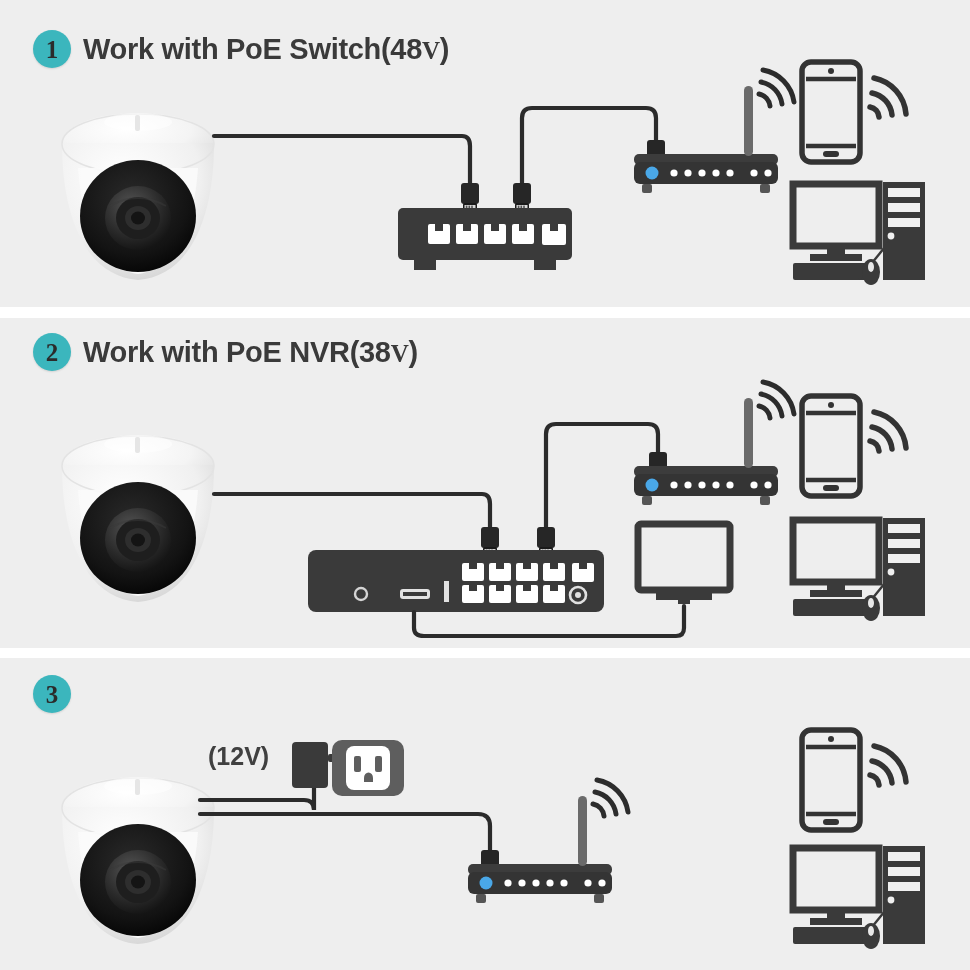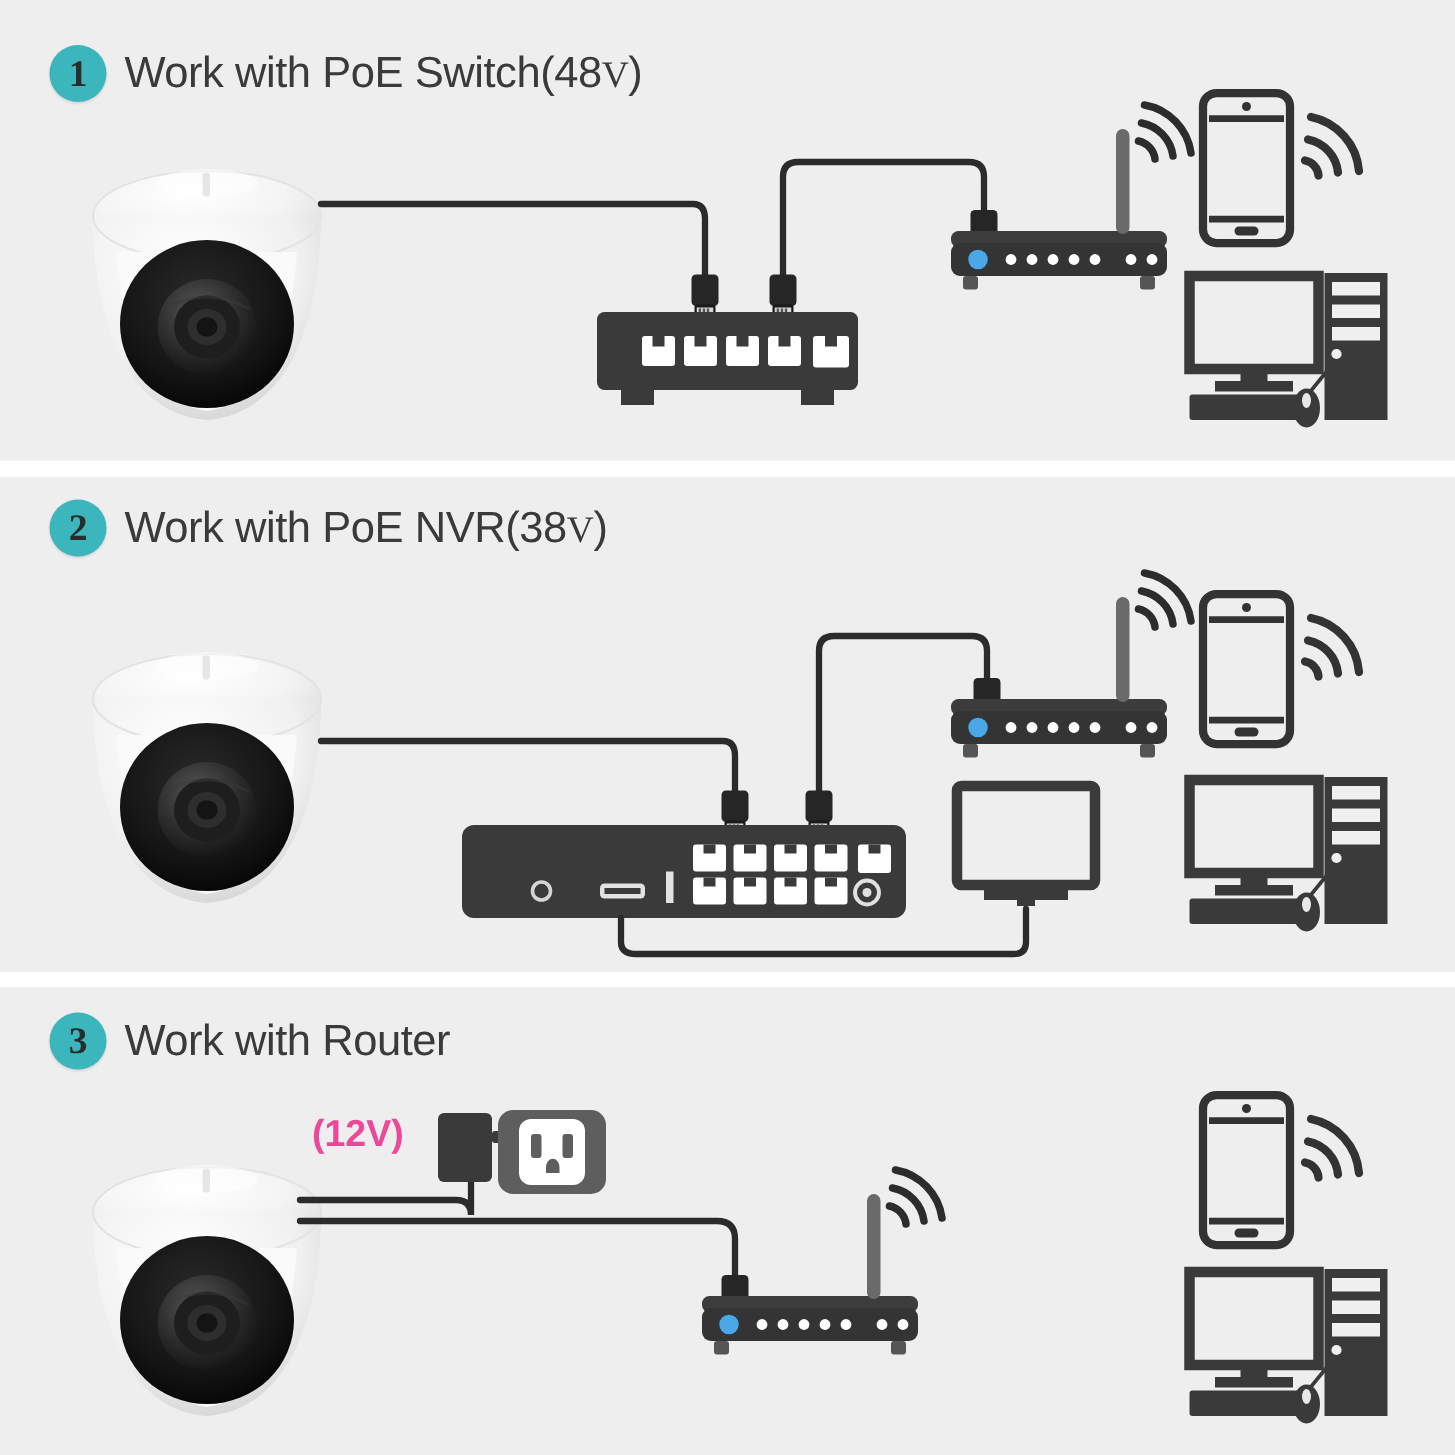--- a/index.html
+++ b/index.html
@@ -25,30 +25,30 @@
     width:38px;height:38px;border-radius:50%;
     background:#3bb6bd;
     color:#2b2b2b;
     font-size:25px;font-weight:bold;
     display:flex;align-items:center;justify-content:center;
     font-family:"Liberation Serif", serif;
     line-height:1;
     box-shadow:0 1px 2px rgba(0,0,0,.12);
   }
   .htext{
-    font-size:29px;font-weight:normal;color:#3a3a3a;
+    font-size:29px;font-weight:bold;color:#3a3a3a;
     letter-spacing:-.3px;white-space:nowrap;
   }
   .htext .volt{font-family:"Liberation Serif", serif;font-size:25px;}
 
   
   .layer{position:absolute;left:0;top:0;width:970px;height:970px;pointer-events:none;}
 
   .label-12v{
-    position:absolute;font-size:25px;font-weight:bold;color:#ec4899;
+    position:absolute;font-size:25px;font-weight:bold;color:#404040;
     font-family:"Liberation Sans", sans-serif;
   }
 </style>
 </head>
 <body>
 
 <div class="page">
 
   <div class="panel" id="panel-1"></div>
   <div class="panel" id="panel-2"></div>
@@ -314,18 +314,17 @@
     <div class="htext"><span>Work with PoE Switch(48</span><span class="volt">V</span><span>)</span></div>
   </div>
 
   <div class="heading" id="heading-2">
     <div class="badge">2</div>
     <div class="htext"><span>Work with PoE NVR(38</span><span class="volt">V</span><span>)</span></div>
   </div>
 
   <div class="heading" id="heading-3">
     <div class="badge">3</div>
-    <div class="htext">Work with Router</div>
   </div>
 
   <div class="label-12v" style="left:208px;top:742px;">(12V)</div>
 
 </div>
 
 </body></html>

